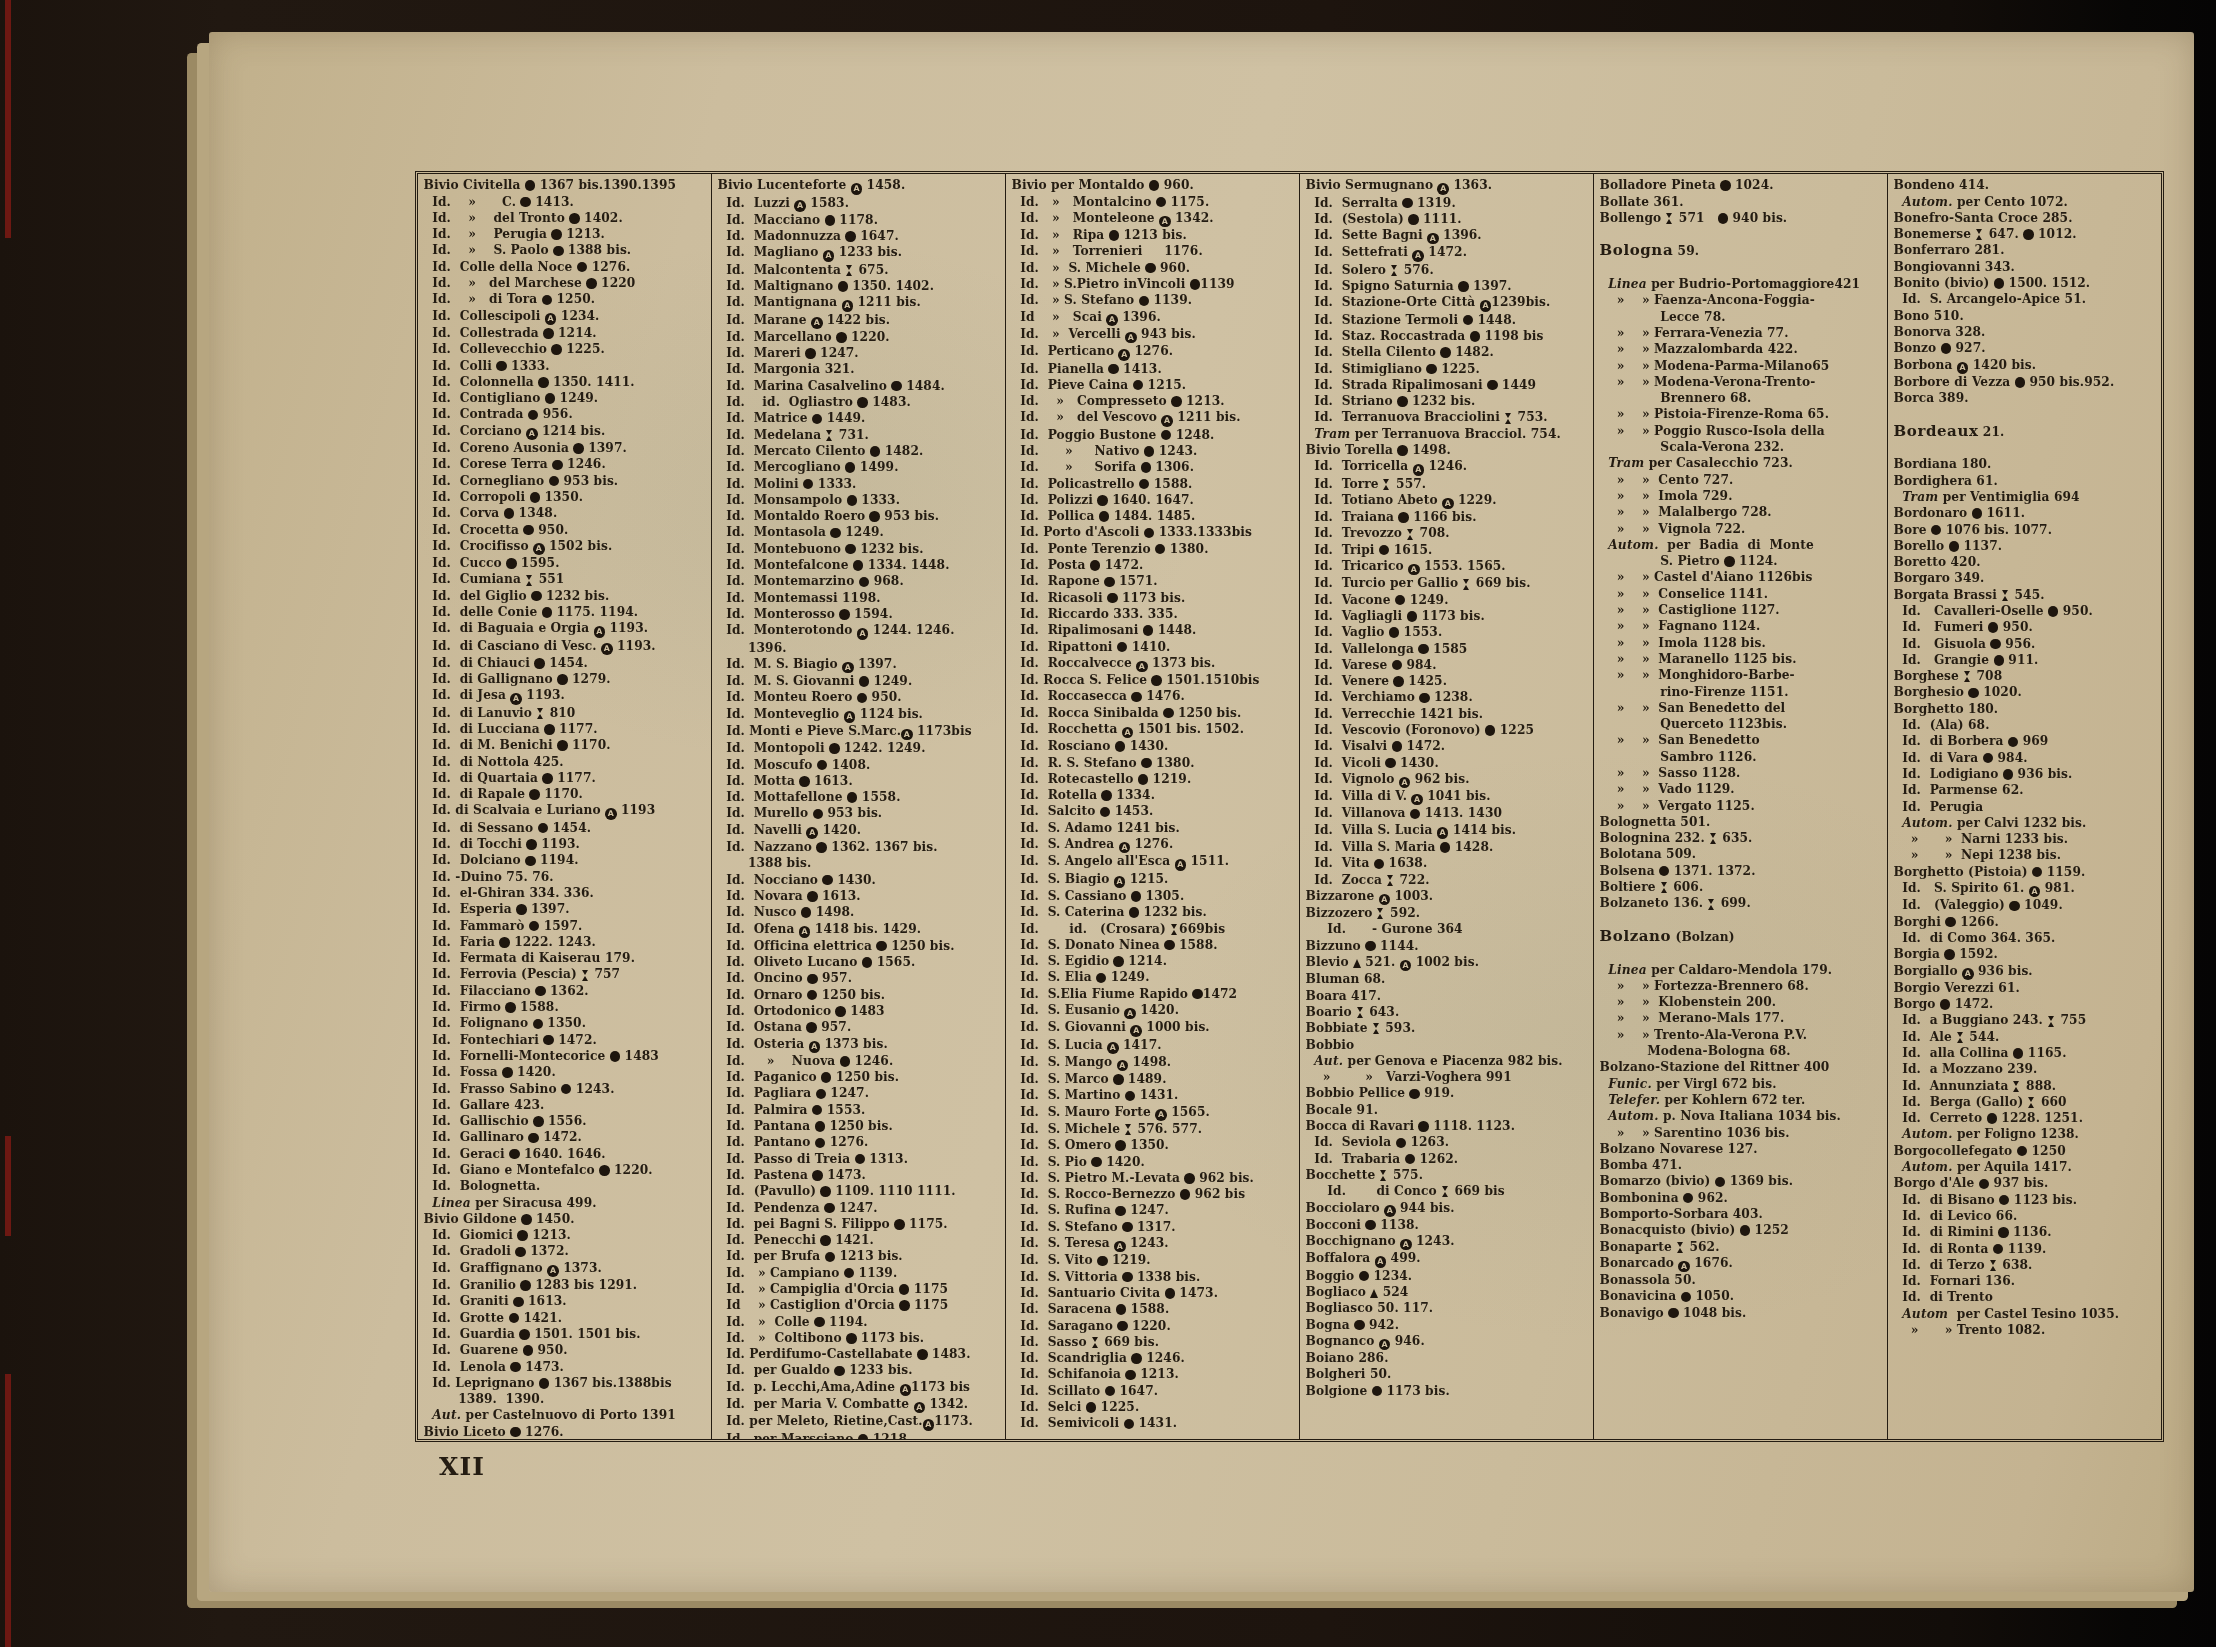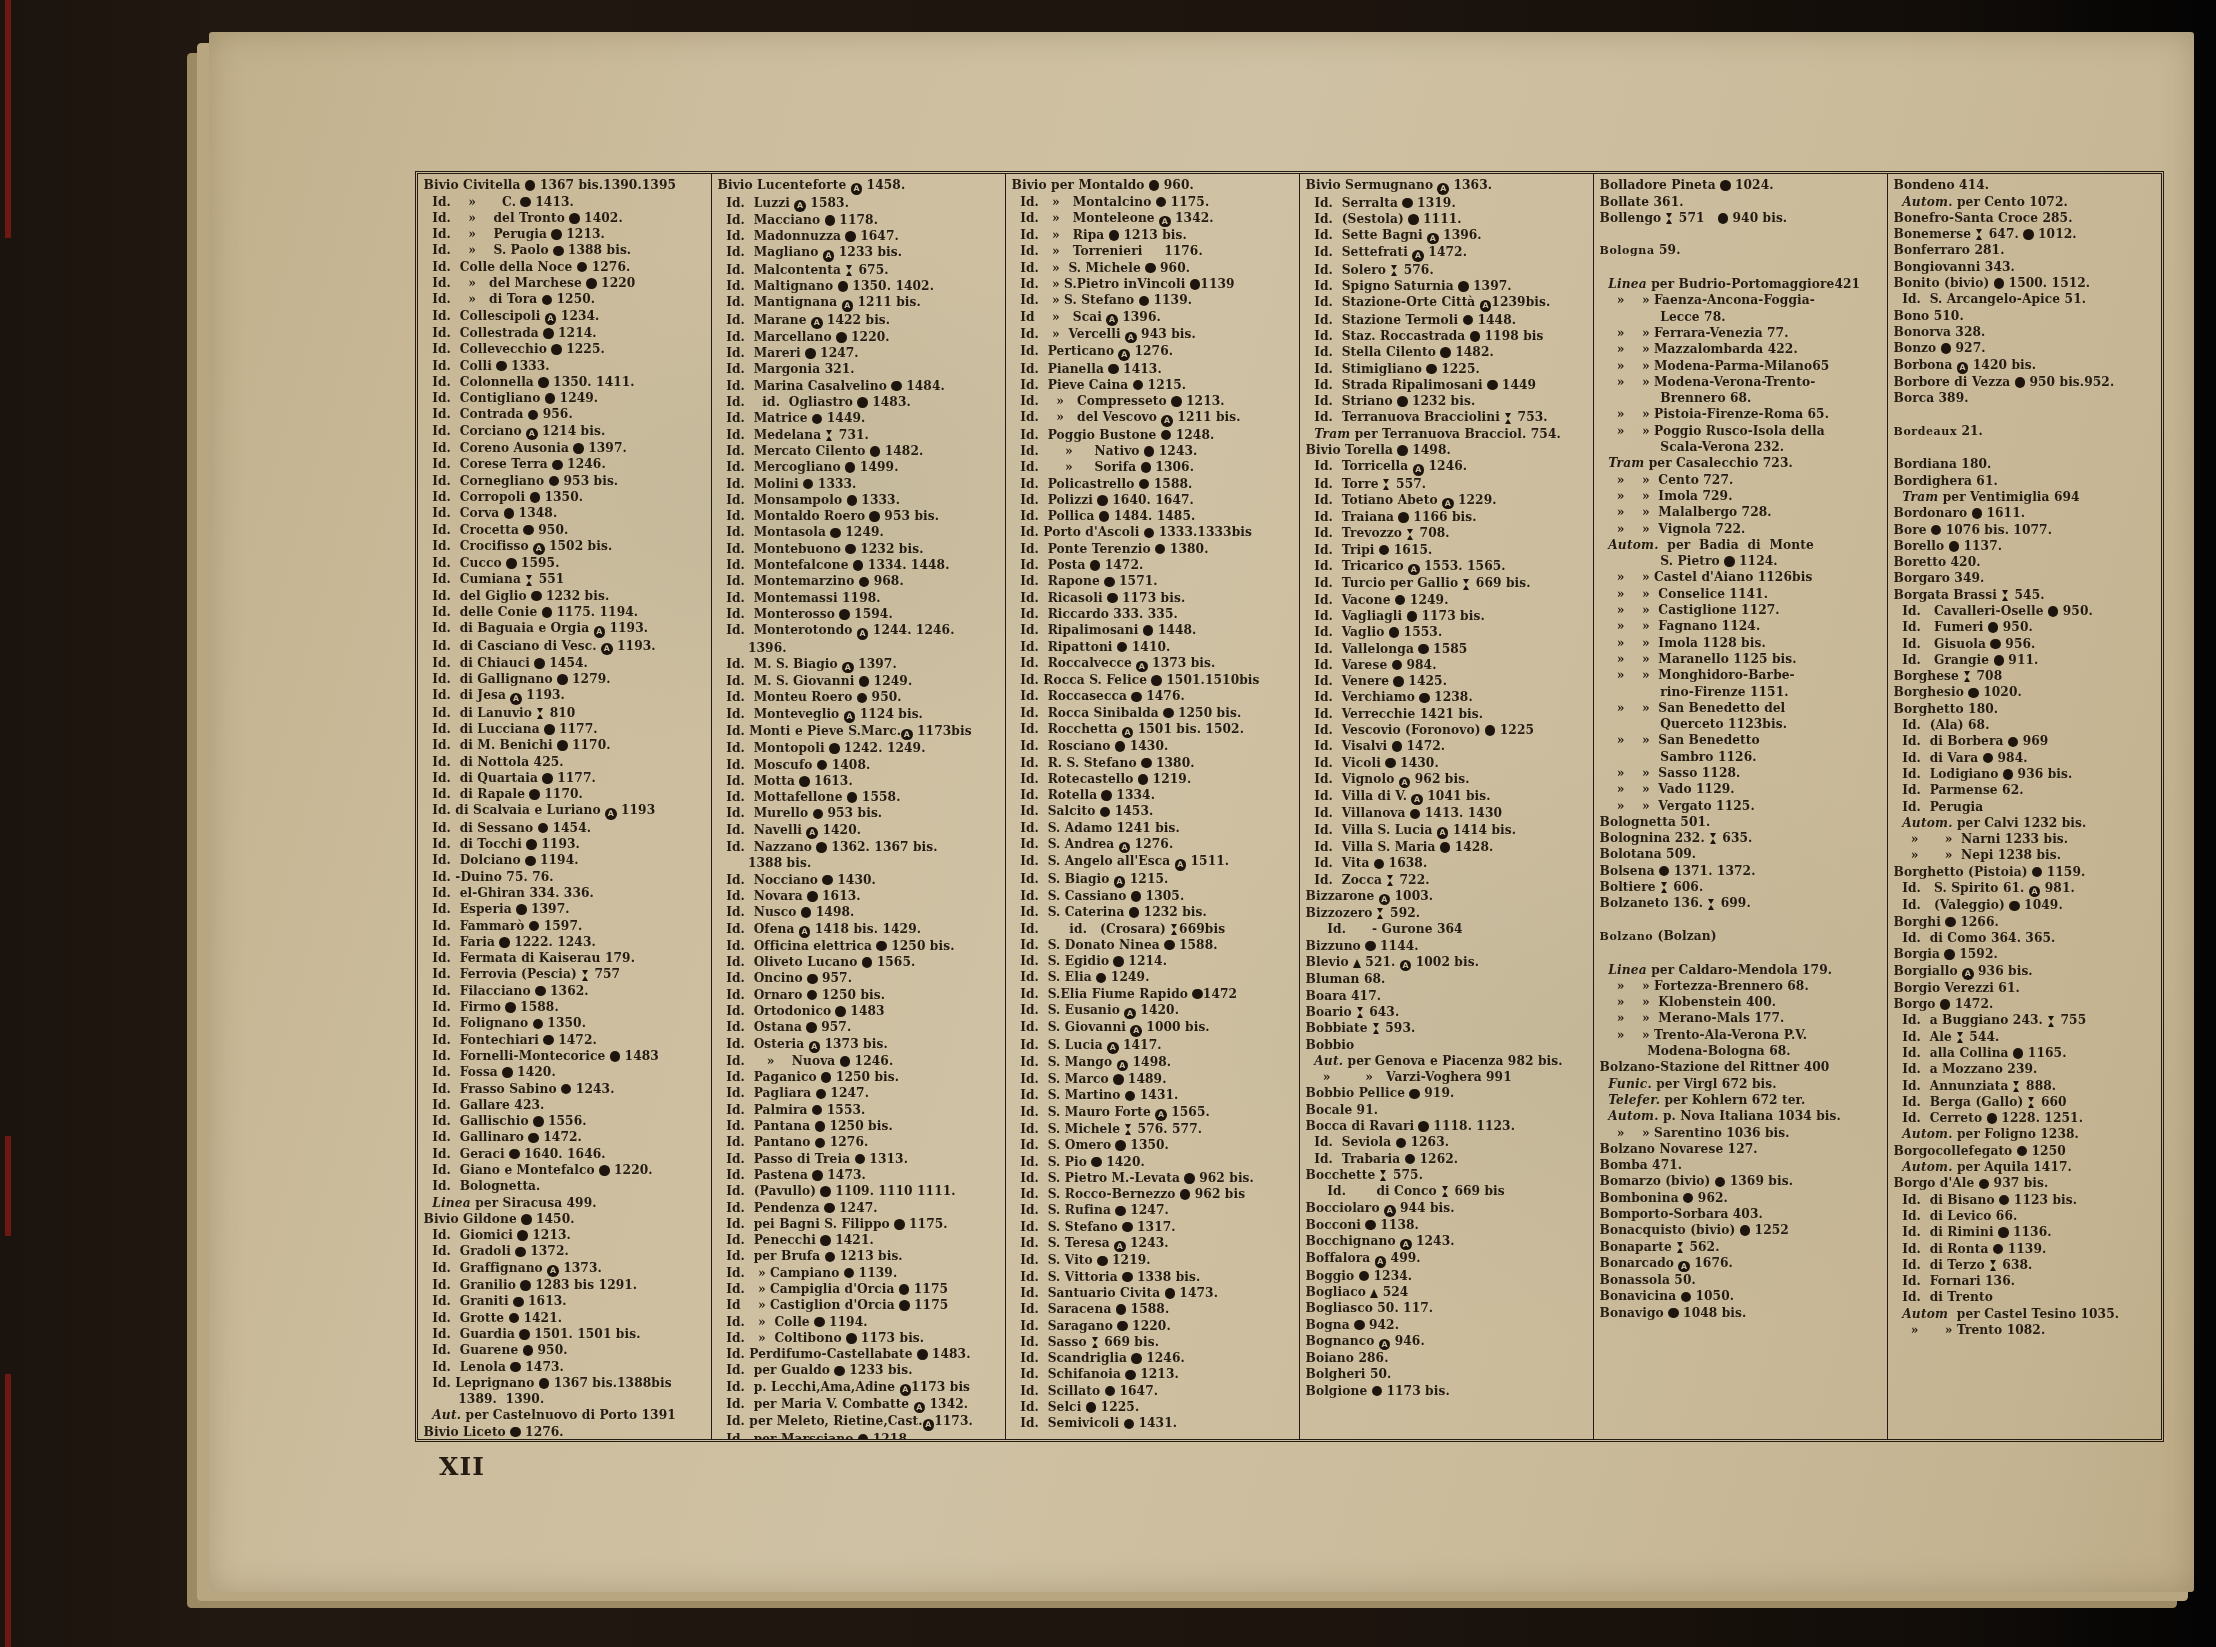--- a/index.html
+++ b/index.html
@@ -17,21 +17,21 @@
         box-shadow:inset 0 0 33px rgba(80,60,30,0.25);}
   .frame{position:absolute;left:206px;top:139px;width:1749px;height:1271px;
          border:3.9px double #241c12;box-sizing:border-box;display:flex;overflow:hidden;}
   .col{box-sizing:border-box;overflow:hidden;border-right:1.1px solid #241c12;
        padding:3.3px 3.3px 0 5.5px;flex:0 0 auto;}
   .col:last-child{border-right:none;}
   .c1,.c2,.c3,.c4,.c5{width:294px;}
   .c6{width:261px;}
   .ln{white-space:pre;font-size:12.2px;line-height:16.3px;font-weight:bold;color:#241c12;letter-spacing:0.1px;}
   .ln i{letter-spacing:0.2px;}
-  .hw{font-size:11px;letter-spacing:0.6px;}
+  .hw{font-size:15px;letter-spacing:0.6px;}
   .ic{vertical-align:-1.7px;}
   .ic-dot{display:inline-block;width:10.5px;height:10.5px;border-radius:50%;background:#1e160e;}
   .ic-a{display:inline-block;width:11.6px;height:11.6px;border-radius:50%;background:#1e160e;color:#cfc0a2;
         font-family:"DejaVu Sans",sans-serif;font-size:7.8px;line-height:11.6px;text-align:center;font-weight:bold;}
   .ic-hg{display:inline-block;position:relative;width:8.9px;height:11px;vertical-align:-2.2px;}
   .ic-hg::before{content:"";position:absolute;left:0.6px;top:0;width:0;height:0;
         border-left:3.9px solid transparent;border-right:3.9px solid transparent;border-top:5px solid #1e160e;}
   .ic-hg::after{content:"";position:absolute;left:0.6px;bottom:0;width:0;height:0;
         border-left:3.9px solid transparent;border-right:3.9px solid transparent;border-bottom:5px solid #1e160e;}
   .ic-tri{display:inline-block;width:0;height:0;border-left:4.4px solid transparent;border-right:4.4px solid transparent;
@@ -407,21 +407,21 @@
           <div class="ln">Bolognina 232. <span class="ic ic-hg"></span> 635.</div>
           <div class="ln">Bolotana 509.</div>
           <div class="ln">Bolsena <span class="ic ic-dot"></span> 1371. 1372.</div>
           <div class="ln">Boltiere <span class="ic ic-hg"></span> 606.</div>
           <div class="ln">Bolzaneto 136. <span class="ic ic-hg"></span> 699.</div>
           <div class="ln"> </div>
           <div class="ln"><b class="hw">Bolzano</b> (Bolzan)</div>
           <div class="ln"> </div>
           <div class="ln">  <i>Linea</i> per Caldaro-Mendola 179.</div>
           <div class="ln">    »    » Fortezza-Brennero 68.</div>
-          <div class="ln">    »    »  Klobenstein 400.</div>
+          <div class="ln">    »    »  Klobenstein 200.</div>
           <div class="ln">    »    »  Merano-Mals 177.</div>
           <div class="ln">    »    » Trento-Ala-Verona P.V.</div>
           <div class="ln">           Modena-Bologna 68.</div>
           <div class="ln">Bolzano-Stazione del Rittner 400</div>
           <div class="ln">  <i>Funic.</i> per Virgl 672 bis.</div>
           <div class="ln">  <i>Telefer.</i> per Kohlern 672 ter.</div>
           <div class="ln">  <i>Autom.</i> p. Nova Italiana 1034 bis.</div>
           <div class="ln">    »    » Sarentino 1036 bis.</div>
           <div class="ln">Bolzano Novarese 127.</div>
           <div class="ln">Bomba 471.</div>

